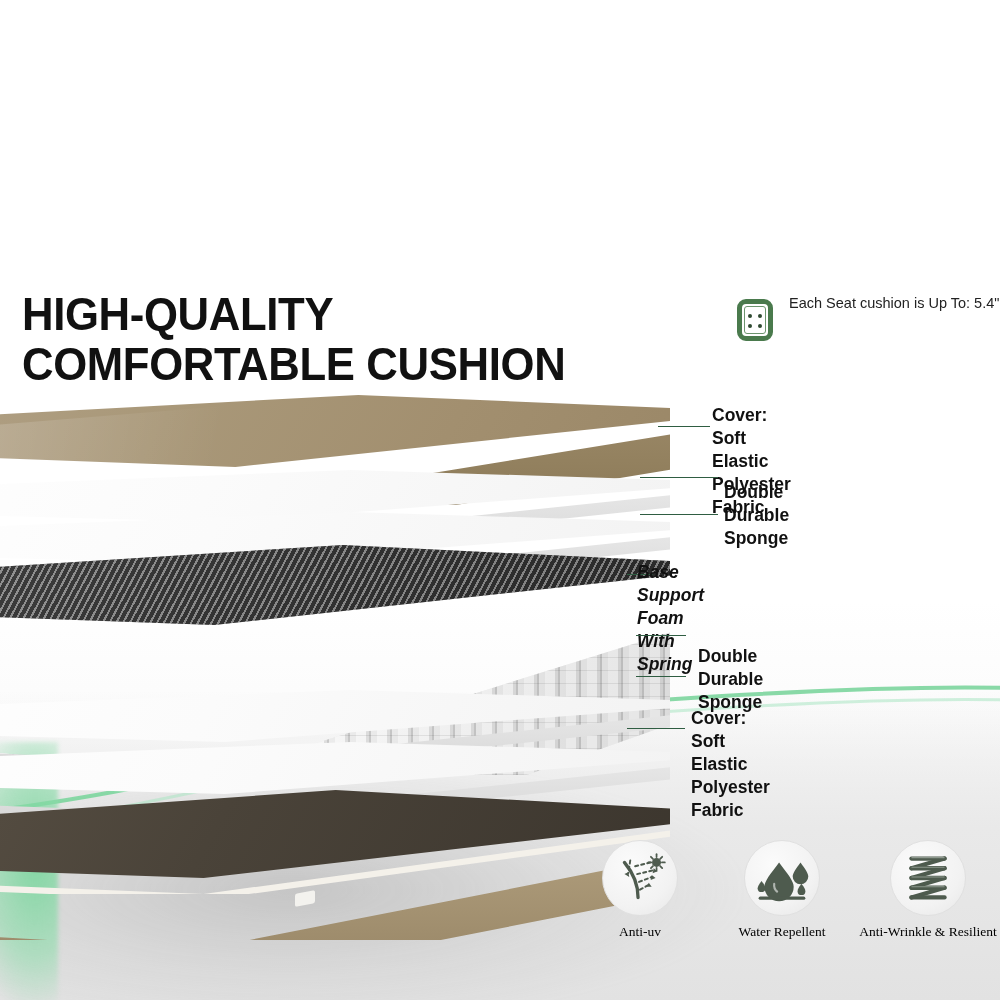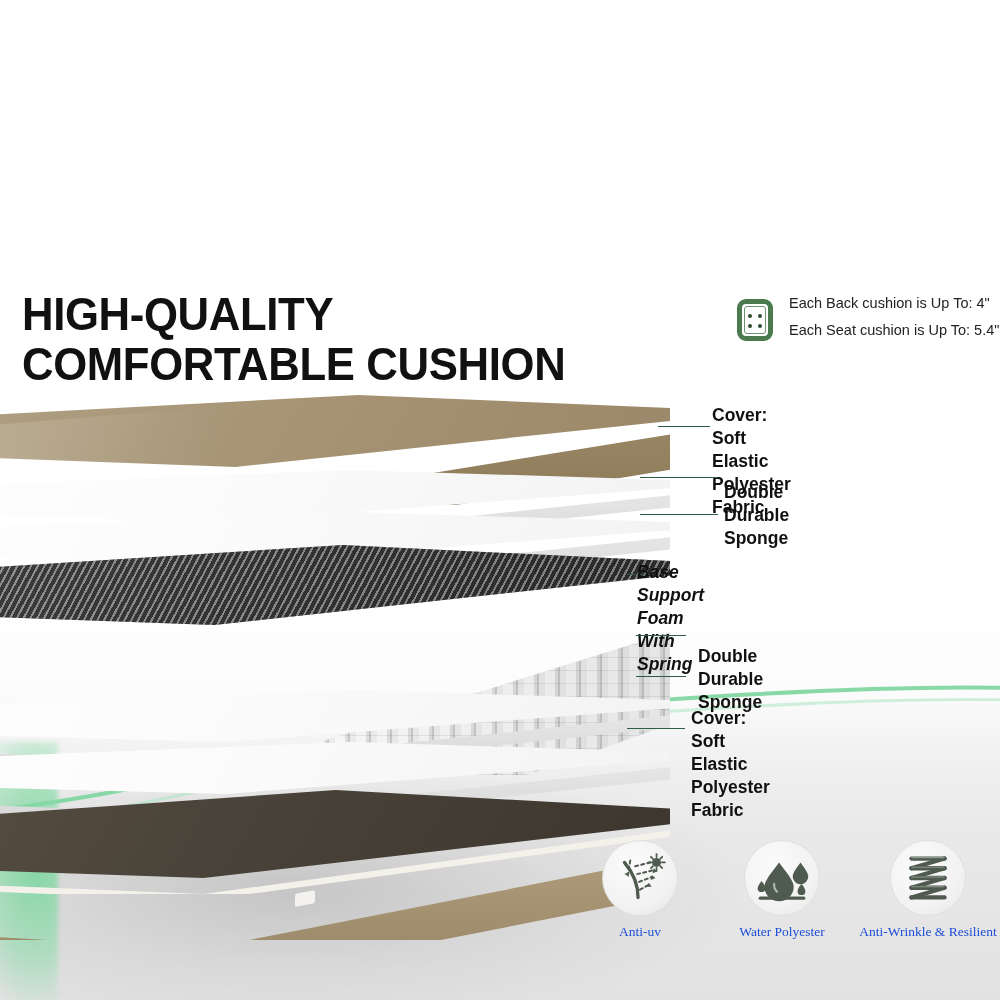--- a/index.html
+++ b/index.html
@@ -171,21 +171,21 @@
   
   .features{ position:absolute; left:592px; top:840px; width:408px; height:120px; }
   .feat{ position:absolute; width:96px; text-align:center; }
   .feat .circ{
     width:76px; height:76px; margin:0 auto; border-radius:50%;
     background:radial-gradient(circle at 38% 32%, #fbfbfb 0%, #f2f2f2 62%, #e6e6e6 100%);
     border:1px solid #e0e0e0; position:relative;
   }
   .feat .cap{
     margin-top:8px; font-family:"Liberation Serif", serif;
-    font-size:13.5px; color:#1d4ed8; white-space:nowrap;
+    font-size:13.5px; color:#000000; white-space:nowrap;
   }
   .feat-1{ left:0px; }
   .feat-2{ left:142px; }
   .feat-3{ left:288px; }
   .feat-3 .cap{ margin-left:-46px; width:188px; text-align:center; }
   .ic{ position:absolute; inset:0; }
 </style>
 </head>
 <body>
 
@@ -250,21 +250,20 @@
     <div class="spec-row">
       <div class="pillow-icon">
         <div class="outer"></div>
         <div class="inner"></div>
         <div class="dot d1"></div>
           <div class="dot d2"></div>
         <div class="dot d3"></div>
           <div class="dot d4"></div>
       </div>
       <div class="spec-lines">
-        <div class="spec-line">Each Back cushion is Up To: 4"</div>
         <div class="spec-line">Each Seat cushion is Up To: 5.4"</div>
       </div>
     </div>
   </div>
 
   <div class="callout">
     <div class="lead" style="left:658px; top:426px; width:52px;"></div>
     <div class="ctext" style="left:712px; top:404px;">Cover:
 Soft Elastic Polyester Fabric</div>
   </div>
@@ -336,21 +335,21 @@
           <g fill="#4e5b4e">
             <path d="M35 22 C 44 34, 50 41, 50 47 A 15 15 0 0 1 20 47 C 20 41, 26 34, 35 22 Z"></path>
             <path d="M57 22 C 62 29, 65 33, 65 36.5 A 8 8 0 0 1 49 36.5 C 49 33, 52 29, 57 22 Z"></path>
             <path d="M17 41 C 20 45, 21 47, 21 48.5 A 4 4 0 0 1 13 48.5 C 13 47, 14 45, 17 41 Z"></path>
             <path d="M58 44 C 61 48, 62 50, 62 51.5 A 4 4 0 0 1 54 51.5 C 54 50, 55 48, 58 44 Z"></path>
             <rect x="14" y="57" width="48" height="3.4" rx="1.7"></rect>
           </g>
           <path d="M30 44 A 9 9 0 0 0 33 52" stroke="#ffffff" stroke-width="2.2" fill="none" opacity=".55" stroke-linecap="round"></path>
         </svg>
       </div>
-      <div class="cap">Water Polyester</div>
+      <div class="cap">Water Repellent</div>
     </div>
 
     <div class="feat feat-3">
       <div class="circ">
         <svg class="ic" viewBox="0 0 76 76">
           <g stroke="#4e5b4e" stroke-width="4.4" fill="none" stroke-linecap="round">
             <path d="M21 18 H 55"></path>
             <path d="M55 18 L 21 28"></path>
             <path d="M21 28 H 55"></path>
             <path d="M55 28 L 21 38"></path>

